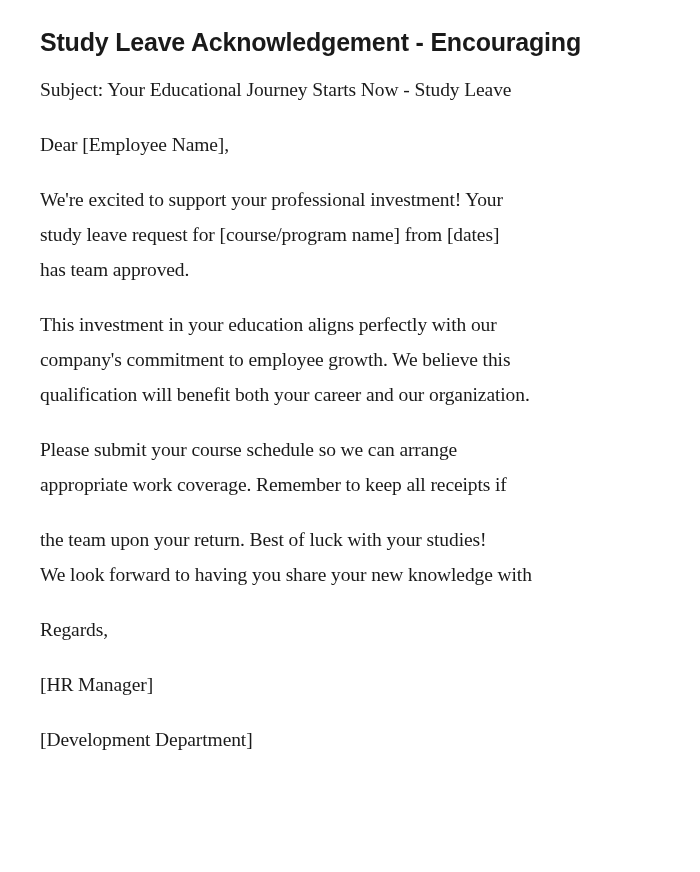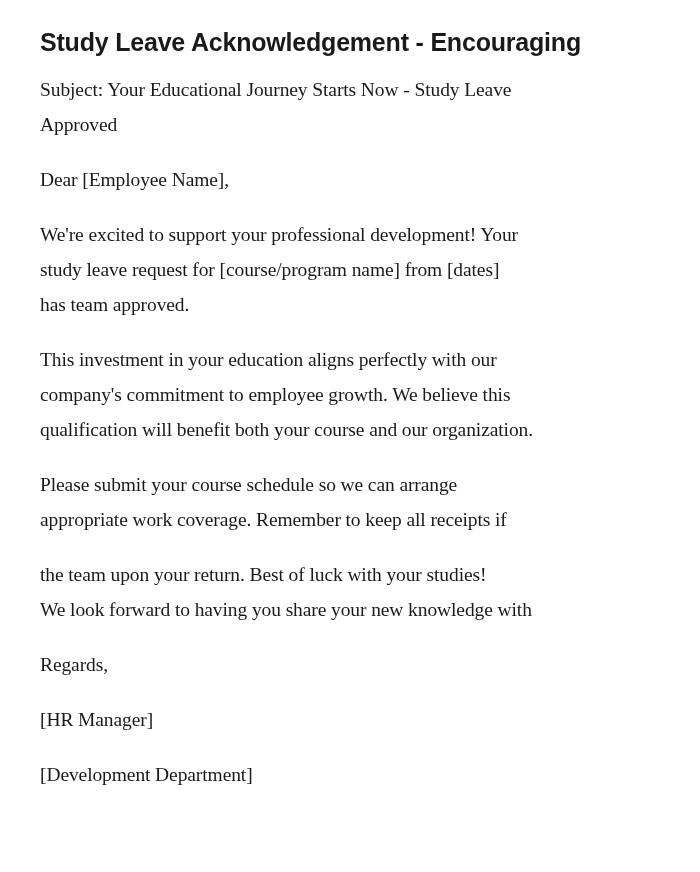--- a/index.html
+++ b/index.html
@@ -42,34 +42,33 @@
   }
 </style>
 </head>
 <body>
 
 <main class="page">
   <h1 class="doc-title">Study Leave Acknowledgement - Encouraging</h1>
   <div class="doc-body">
       <p class="paragraph">
         <span class="line">Subject: Your Educational Journey Starts Now - Study Leave</span>
-        <span class="line">Approved</span>
       </p>
       <p class="paragraph">
         <span class="line">Dear [Employee Name],</span>
       </p>
       <p class="paragraph">
-        <span class="line">We're excited to support your professional development! Your</span>
+        <span class="line">We're excited to support your professional investment! Your</span>
         <span class="line">study leave request for [course/program name] from [dates]</span>
         <span class="line">has team approved.</span>
       </p>
       <p class="paragraph">
         <span class="line">This investment in your education aligns perfectly with our</span>
         <span class="line">company's commitment to employee growth. We believe this</span>
-        <span class="line">qualification will benefit both your course and our organization.</span>
+        <span class="line">qualification will benefit both your career and our organization.</span>
       </p>
       <p class="paragraph">
         <span class="line">Please submit your course schedule so we can arrange</span>
         <span class="line">appropriate work coverage. Remember to keep all receipts if</span>
       </p>
       <p class="paragraph">
         <span class="line">the team upon your return. Best of luck with your studies!</span>
         <span class="line">We look forward to having you share your new knowledge with</span>
       </p>
       <p class="paragraph">

